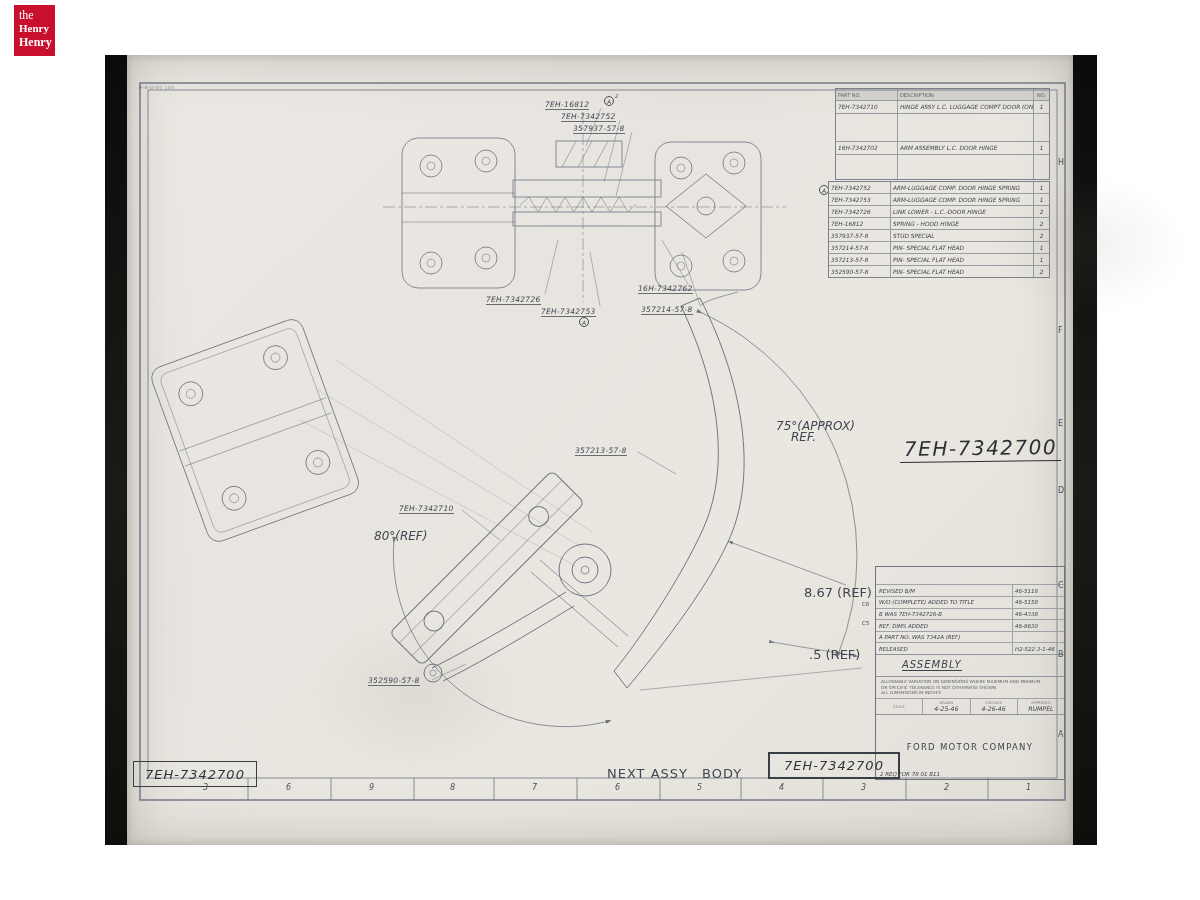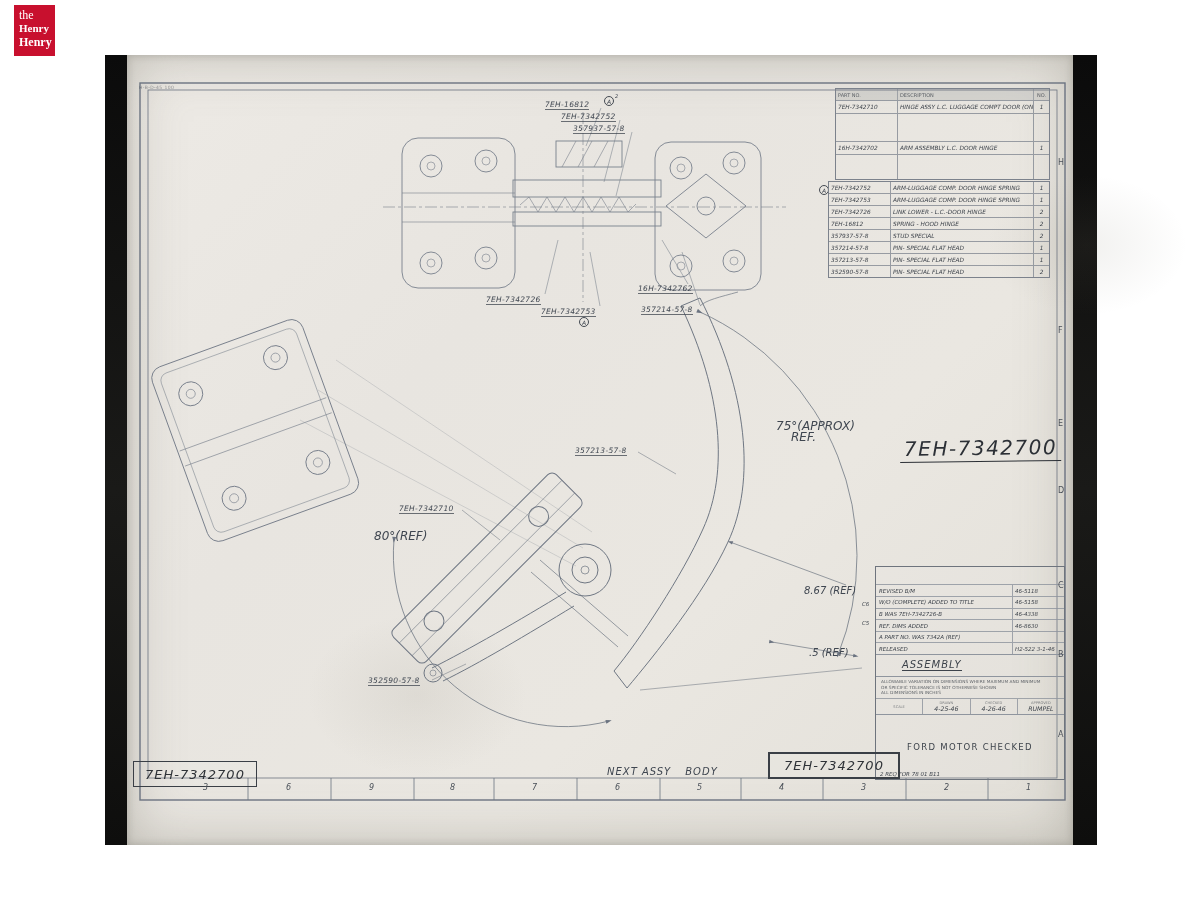--- a/index.html
+++ b/index.html
@@ -22,21 +22,21 @@
     box-shadow:inset 0 0 55px rgba(110,105,92,.35), inset 0 0 8px rgba(70,68,60,.28)}
   .smudge{position:absolute;border-radius:50%;pointer-events:none}
   .smudge-a{left:180px;top:560px;width:220px;height:160px;background:radial-gradient(closest-side,rgba(120,115,100,.10),rgba(120,115,100,0))}
   .smudge-b{left:860px;top:120px;width:200px;height:140px;background:radial-gradient(closest-side,rgba(120,115,100,.10),rgba(120,115,100,0))}
 
   svg.linework{position:absolute;left:0;top:0;width:1200px;height:900px;pointer-events:none}
 
   
   .t{position:absolute;white-space:nowrap;color:#444a52}
   .callout{font-size:7.5px;font-style:italic;letter-spacing:.3px;border-bottom:.5px solid rgba(62,68,78,.75);color:#3f4650}
-  .dim{font-size:10px;font-style:italic;color:#3f4650}
+  .dim{font-size:13px;color:#3f4650}
   .angle{font-size:12px;font-style:italic;color:#3f4650}
   .big-part{font-size:20px;font-style:italic;letter-spacing:1.5px;color:#2c3036;border-bottom:1.6px solid #2c3036;transform:rotate(-0.8deg);padding:0 4px 1px 4px}
   .circ{position:absolute;display:flex;align-items:center;justify-content:center;width:10px;height:10px;border:.9px solid #444a52;border-radius:50%;font-size:6px;font-style:italic;color:#3f4650}
   .sup{position:absolute;font-size:5px;font-style:italic;color:#3f4650}
   .corner-note{font-size:4.5px;opacity:.55;letter-spacing:.4px}
   .gridnum{font-size:8px;font-style:italic;color:#4a5058}
   .gridlet{font-size:8px;color:#4a5058}
 
   
   .tbl{position:absolute;border:1px solid #7c828c;display:flex;flex-direction:column;color:#3d434b}
@@ -64,21 +64,21 @@
   .dcell{flex:1;border-left:.7px solid rgba(140,146,156,.8);display:flex;flex-direction:column;align-items:center;justify-content:center}
   .dcell:first-child{border-left:none}
   .dlabel{font-size:3.6px;opacity:.65}
   .dval{font-size:6.2px;font-style:italic}
   .tb-company{flex:1;position:relative;display:flex;align-items:center;justify-content:center}
   .company{font-size:8.5px;letter-spacing:1.3px}
   .req{position:absolute;left:4px;bottom:2px;font-size:5.5px;font-style:italic}
 
   .pbox{position:absolute;border:1.6px solid #3a3f46;display:flex;align-items:center;justify-content:center;font-style:italic;letter-spacing:1px;color:#2e3237;font-size:13px;background:rgba(255,255,255,.04)}
   .pbox-right{border-width:2px}
-  .nextassy{font-size:10px;font-style:italic;letter-spacing:1px;color:#3f4650}
+  .nextassy{font-size:13px;letter-spacing:1px;color:#3f4650}
   .nextassy .gap{display:inline-block;width:14px}
   .margin-mark{font-size:5.5px;font-style:italic;color:#474d55}
 </style>
 </head>
 <body>
 
 <div class="page">
 
   <div class="logo">
     <span class="logo-the">the</span>
@@ -364,21 +364,21 @@
       <div class="dcell">
         <span class="dlabel">CHECKED</span>
         <span class="dval">4-26-46</span>
       </div>
       <div class="dcell">
         <span class="dlabel">APPROVED</span>
         <span class="dval">RUMPEL</span>
       </div>
     </div>
     <div class="tb-company">
-      <span class="company">FORD MOTOR CHECKED</span>
+      <span class="company">FORD MOTOR COMPANY</span>
       <span class="req">2 REQ FOR 78 01 B11</span>
     </div>
   </div>
 
   <div class="pbox pbox-right" style="left:768px;top:752px;width:132px;height:27px">
     <span>7EH-7342700</span>
   </div>
   <div class="pbox" style="left:133px;top:761px;width:124px;height:26px">
     <span>7EH-7342700</span>
   </div>

